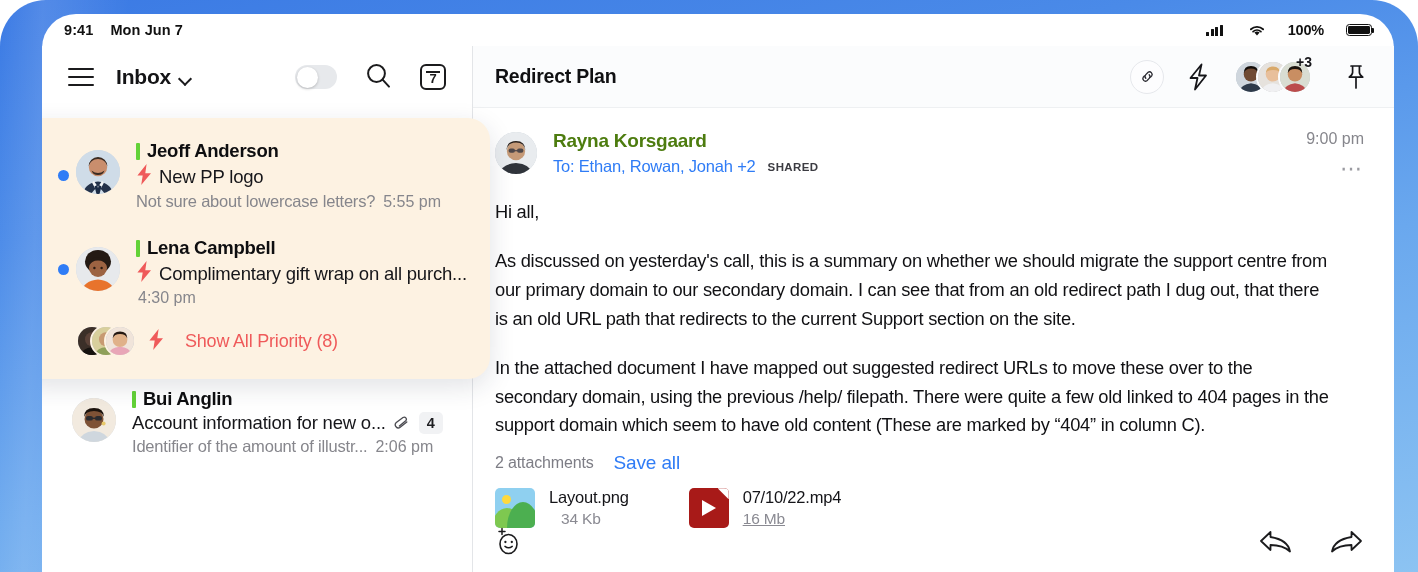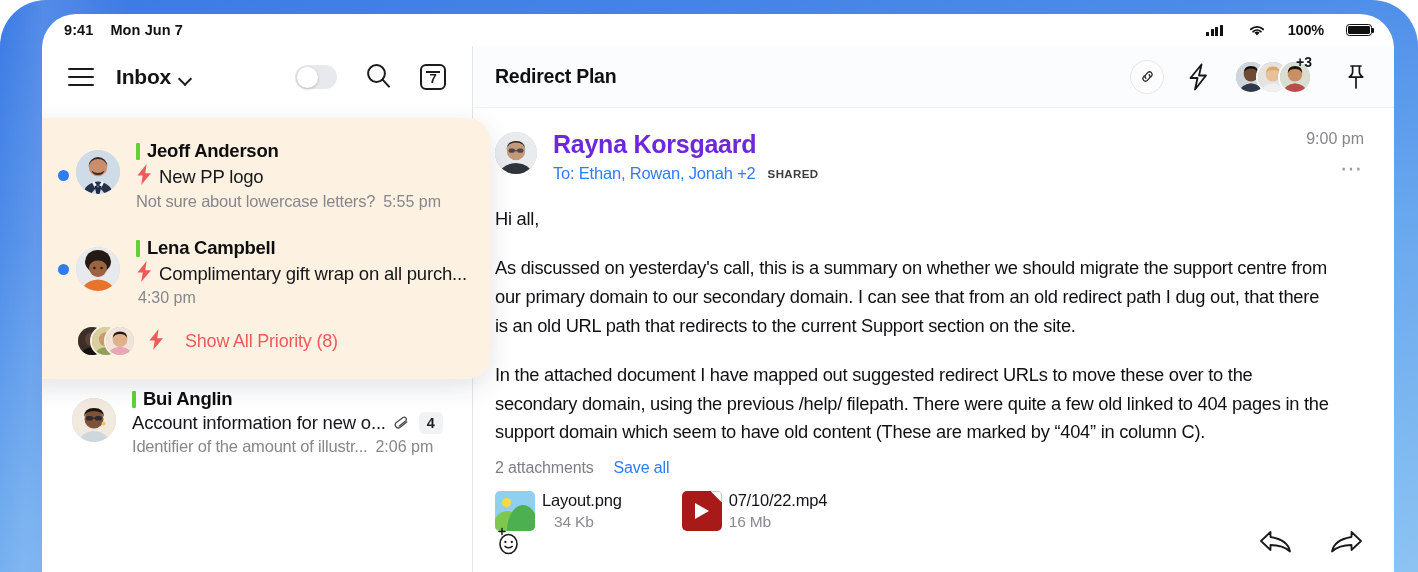--- a/index.html
+++ b/index.html
@@ -183,39 +183,39 @@
     position:absolute; right: 6px; top: -5px; z-index: 5;
     font-size: 14px; font-weight: bold; color: #16161a;
   }
   .pin-btn { margin-left: 26px; cursor:pointer; display:flex; align-items:center; }
 
   
   #message { padding: 22px 30px 0 22px; position: relative; }
   .msg-head { display:flex; align-items: flex-start; }
   .msg-avatar { width: 42px; height: 42px; border-radius: 50%; overflow:hidden; flex:none; background:#c7ced6; margin-top:2px;}
   .msg-meta { margin-left: 16px; flex: 1; }
-  .msg-from { font-size: 25px; font-weight: bold; color: #6d28d9; letter-spacing: -0.25px; }
+  .msg-from { font-size: 19px; font-weight: bold; color: #4d7c0f; letter-spacing: -0.25px; }
   .msg-to-line { display:flex; align-items:center; margin-top: 5px; gap: 12px; }
   .msg-to { font-size: 16.5px; color: #2f7cf6; letter-spacing: -0.2px; cursor: pointer; }
   .shared-tag { font-size: 11.5px; font-weight: bold; color: #3c3c42; letter-spacing: 0.4px; }
   .msg-right { text-align: right; flex:none; }
   .msg-time { font-size: 16px; color: #86868c; }
   .msg-more { margin-top: 14px; font-size: 22px; color: #9a9aa1; letter-spacing: 2px; line-height: 0.6; cursor:pointer; }
 
   .msg-body { margin-top: 22px; padding-left: 0; }
   .msg-body p { font-size: 18.3px; line-height: 1.58; color: #111114; letter-spacing: -0.25px; margin-bottom: 20px; max-width: 840px; }
   .msg-body p:last-child { margin-bottom: 0; }
 
   
   #attachments { margin-top: 12px; padding-left: 0; }
   .att-head { display:flex; align-items:center; gap: 20px; }
   .att-count { font-size: 16px; color: #7d7d85; letter-spacing: -0.15px; }
-  .save-all { font-size: 16px; color: #2f7cf6; cursor: pointer; letter-spacing: -0.15px; }
+  .save-all { font-size: 19px; color: #2f7cf6; cursor: pointer; letter-spacing: -0.15px; }
   .att-list { display:flex; gap: 60px; margin-top: 14px; }
-  .att { display:flex; align-items:center; gap: 7px; cursor:pointer; }
+  .att { display:flex; align-items:center; gap: 14px; cursor:pointer; }
   .att-thumb { width: 40px; height: 40px; border-radius: 5px; overflow:hidden; flex:none; position: relative; }
   .att-name { font-size: 16.5px; color: #141418; letter-spacing: -0.2px; }
   .att-size { font-size: 15.5px; color: #8a8a92; margin-top: 3px; letter-spacing: -0.15px; }
 
   
   .thumb-img { background: linear-gradient(#8fd0f0 0%, #8fd0f0 58%, #8fd0f0 58%); }
   .thumb-img .sun { position:absolute; left: 7px; top: 7px; width: 9px; height: 9px; border-radius:50%; background:#ffd93d; }
   .thumb-img .hill1 { position:absolute; left: -3px; bottom: 0; width: 30px; height: 20px; background:#7ec850; border-radius: 50% 50% 0 0 / 100% 100% 0 0;}
   .thumb-img .hill2 { position:absolute; right: -4px; bottom: 0; width: 32px; height: 26px; background:#4caf50; border-radius: 50% 50% 0 0 / 100% 100% 0 0;}
   
@@ -542,21 +542,21 @@
                 <span class="att-size" style="display:block;margin-left:12px;">34 Kb</span>
               </span>
             </div>
             <div class="att">
               <span class="att-thumb thumb-vid">
                 <span class="fold"></span>
                 <span class="play"></span>
               </span>
               <span>
                 <span class="att-name" style="display:block;">07/10/22.mp4</span>
-                <span class="att-size" style="display:block;">16 Mb</span>
+                <span class="att-size" style="display:block;text-decoration:underline;">16 Mb</span>
               </span>
             </div>
           </div>
         </div>
       </div>
 
       <div id="bottom-bar">
         <div class="bb-btn">
           <svg width="28" height="30" viewBox="0 0 28 30">
               <ellipse cx="13.5" cy="18" rx="8.5" ry="9.5" stroke="#1b1b1d" stroke-width="1.6" fill="none"></ellipse>

